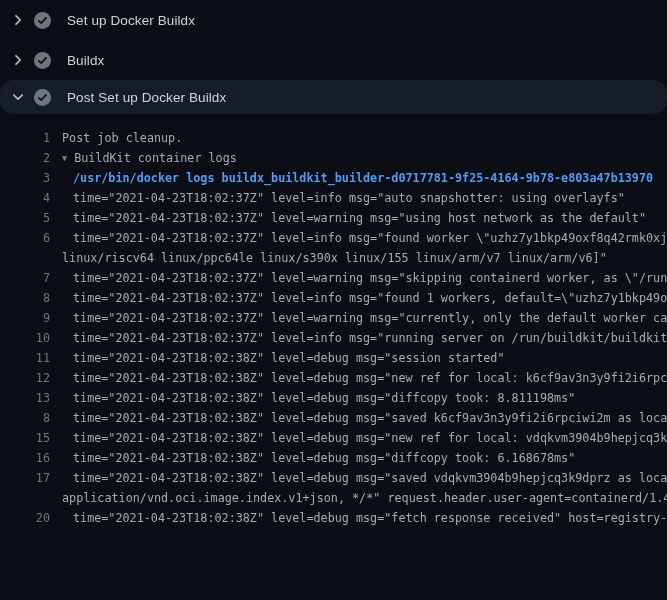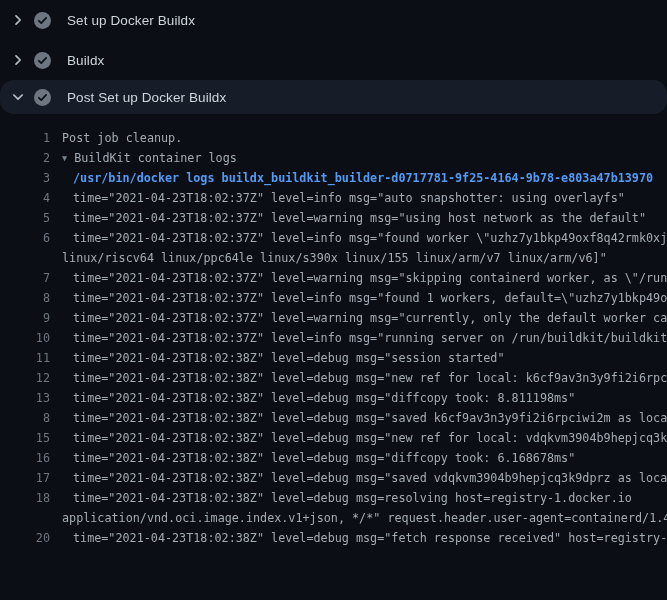--- a/index.html
+++ b/index.html
@@ -143,16 +143,15 @@
     <div class="lrow"><span class="lnum">8</span><span class="ltext indent1">time="2021-04-23T18:02:37Z" level=info msg="found 1 workers, default=\"uzhz7y1bkp49o</span></div>
     <div class="lrow"><span class="lnum">9</span><span class="ltext indent1">time="2021-04-23T18:02:37Z" level=warning msg="currently, only the default worker ca</span></div>
     <div class="lrow"><span class="lnum">10</span><span class="ltext indent1">time="2021-04-23T18:02:37Z" level=info msg="running server on /run/buildkit/buildkit</span></div>
     <div class="lrow"><span class="lnum">11</span><span class="ltext indent1">time="2021-04-23T18:02:38Z" level=debug msg="session started"</span></div>
     <div class="lrow"><span class="lnum">12</span><span class="ltext indent1">time="2021-04-23T18:02:38Z" level=debug msg="new ref for local: k6cf9av3n3y9fi2i6rpc</span></div>
     <div class="lrow"><span class="lnum">13</span><span class="ltext indent1">time="2021-04-23T18:02:38Z" level=debug msg="diffcopy took: 8.811198ms"</span></div>
     <div class="lrow"><span class="lnum">8</span><span class="ltext indent1">time="2021-04-23T18:02:38Z" level=debug msg="saved k6cf9av3n3y9fi2i6rpciwi2m as loca</span></div>
     <div class="lrow"><span class="lnum">15</span><span class="ltext indent1">time="2021-04-23T18:02:38Z" level=debug msg="new ref for local: vdqkvm3904b9hepjcq3k</span></div>
     <div class="lrow"><span class="lnum">16</span><span class="ltext indent1">time="2021-04-23T18:02:38Z" level=debug msg="diffcopy took: 6.168678ms"</span></div>
     <div class="lrow"><span class="lnum">17</span><span class="ltext indent1">time="2021-04-23T18:02:38Z" level=debug msg="saved vdqkvm3904b9hepjcq3k9dprz as loca</span></div>
-    <div class="lrow"><span class="lnum">18</span><span class="ltext indent1">time="2021-04-23T18:02:38Z" level=debug msg=resolving host=registry-1.docker.io</span></div>
     <div class="lrow"><span class="lnum"></span><span class="ltext">application/vnd.oci.image.index.v1+json, */*" request.header.user-agent=containerd/1.4</span></div>
     <div class="lrow"><span class="lnum">20</span><span class="ltext indent1">time="2021-04-23T18:02:38Z" level=debug msg="fetch response received" host=registry-</span></div>
   </div>
 
 </body></html>

